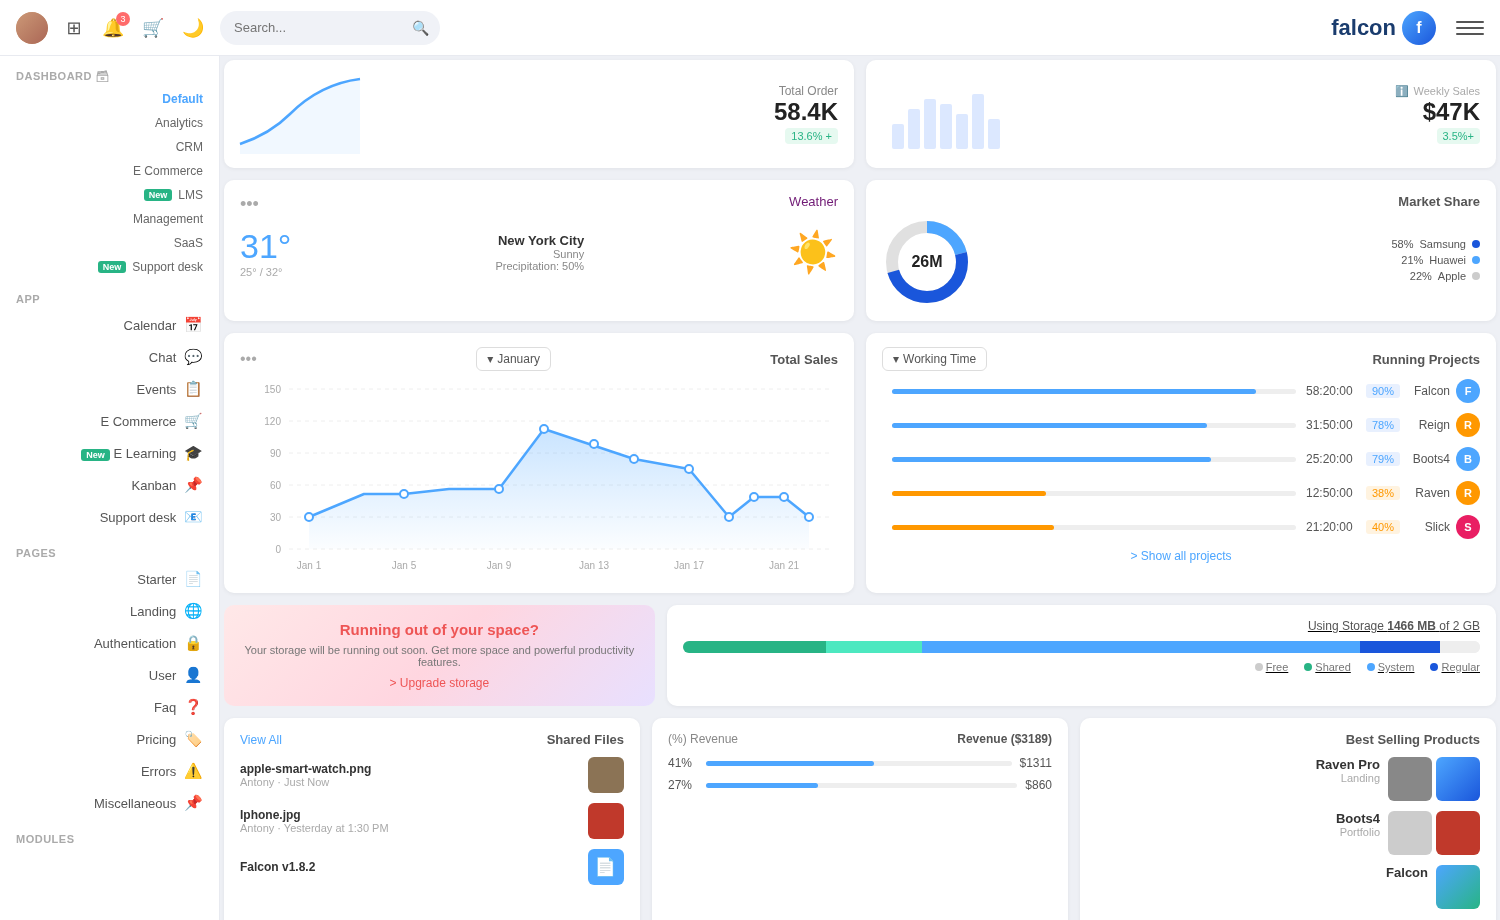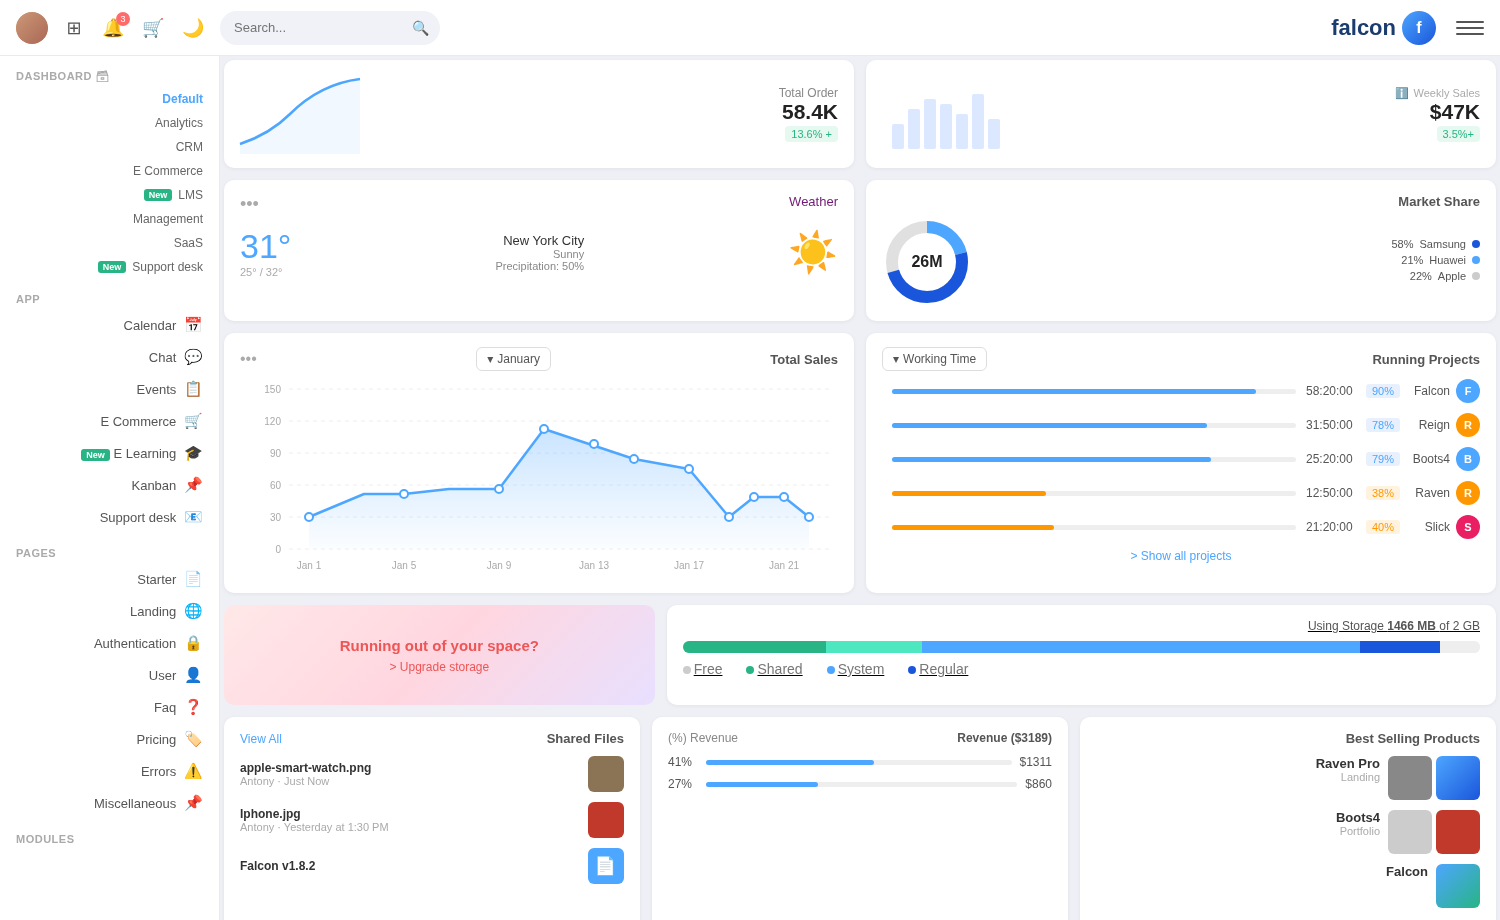--- a/index.html
+++ b/index.html
@@ -40,31 +40,31 @@
 
     
     .row { display: flex; gap: 12px; }
     .card { background: #fff; border-radius: 10px; padding: 14px 16px; box-shadow: 0 1px 4px rgba(0,0,0,0.06); }
 
     
     .stat-card { flex: 1; display: flex; align-items: center; justify-content: space-between; }
     .stat-chart-mini { width: 120px; height: 80px; }
     .stat-info { text-align: right; }
     .stat-label { font-size: 12px; color: #888; }
-    .stat-value { font-size: 21px; font-weight: 700; color: #222; }
+    .stat-value { font-size: 24px; font-weight: 700; color: #222; }
     .stat-badge { display: inline-block; font-size: 11px; padding: 2px 6px; border-radius: 4px; margin-top: 2px; }
     .badge-green { background: #e6f9f0; color: #28b485; }
 
     
     .weather-card { flex: 1; }
     .weather-dots { font-size: 18px; color: #aaa; margin-bottom: 4px; }
     .weather-temp { font-size: 34px; font-weight: 300; color: #4da6ff; }
     .weather-range { font-size: 11px; color: #aaa; }
     .weather-right { text-align: right; }
-    .weather-city { font-size: 13px; font-weight: 400; color: #333; }
+    .weather-city { font-size: 13px; font-weight: 700; color: #333; }
     .weather-desc { font-size: 11px; color: #888; }
     .weather-sun { font-size: 40px; }
     .weather-header { display: flex; justify-content: space-between; align-items: flex-start; }
     .weather-title { font-size: 13px; color: #701a75; font-weight: 400; }
 
     
     .market-card { flex: 1; }
     .market-title { font-size: 13px; color: #555; font-weight: 600; text-align: right; }
     .market-content { display: flex; align-items: center; gap: 16px; margin-top: 8px; }
     .donut-wrap { position: relative; width: 90px; height: 90px; }
@@ -96,21 +96,21 @@
     
     .storage-warn { flex: 1; background: linear-gradient(135deg, #ffe8e8 0%, #ffd6e0 50%, #e8e0ff 100%); border-radius: 10px; padding: 16px; display: flex; flex-direction: column; justify-content: center; min-height: 100px; }
     .warn-title { color: #e55; font-size: 15px; font-weight: 700; text-align: center; margin-bottom: 6px; }
     .warn-text { font-size: 11px; color: #777; text-align: center; margin-bottom: 8px; }
     .warn-link { color: #e55; font-size: 12px; text-align: center; cursor: pointer; }
 
     
     .storage-card { flex: 2; text-decoration: underline; }
     .storage-title { font-size: 12px; color: #555; text-align: right; margin-bottom: 8px; }
     .storage-bar { height: 12px; border-radius: 6px; background: #eee; display: flex; overflow: hidden; margin-bottom: 8px; }
-    .storage-legend { display: flex; gap: 24px; font-size: 14px; color: #777; }
+    .storage-legend { display: flex; gap: 16px; justify-content: flex-end; font-size: 11px; color: #777; }
     .legend-color { width: 8px; height: 8px; border-radius: 50%; display: inline-block; margin-right: 3px; }
 
     
     .files-card { flex: 1; }
     .files-header { display: flex; justify-content: space-between; align-items: center; margin-bottom: 10px; }
     .files-title { font-size: 13px; font-weight: 600; color: #555; }
     .view-all { font-size: 12px; color: #4da6ff; cursor: pointer; }
     .file-row { display: flex; align-items: center; gap: 10px; margin-bottom: 10px; }
     .file-thumb { width: 36px; height: 36px; border-radius: 6px; background: #ddd; overflow: hidden; flex-shrink: 0; }
     .file-name { font-size: 12px; font-weight: 600; color: #333; }
@@ -470,20 +470,21 @@
             <div class="project-avatar" style="background:#e91e63;">S</div>
           </div>
         </div>
         <div class="show-all">&gt; Show all projects</div>
       </div>
     </div>
 
     <div class="row">
       <div class="storage-warn">
         <div class="warn-title">Running out of your space?</div>
+        <div class="warn-text">Your storage will be running out soon. Get more space and powerful productivity features.</div>
         <div class="warn-link">&gt; Upgrade storage</div>
       </div>
       <div class="card storage-card">
         <div class="storage-title">
           Using Storage <strong>1466 MB</strong>
           <span>of 2 GB</span>
         </div>
         <div class="storage-bar">
           <div style="width:18%;background:#28b485;"></div>
           <div style="width:12%;background:#4de8c0;"></div>

